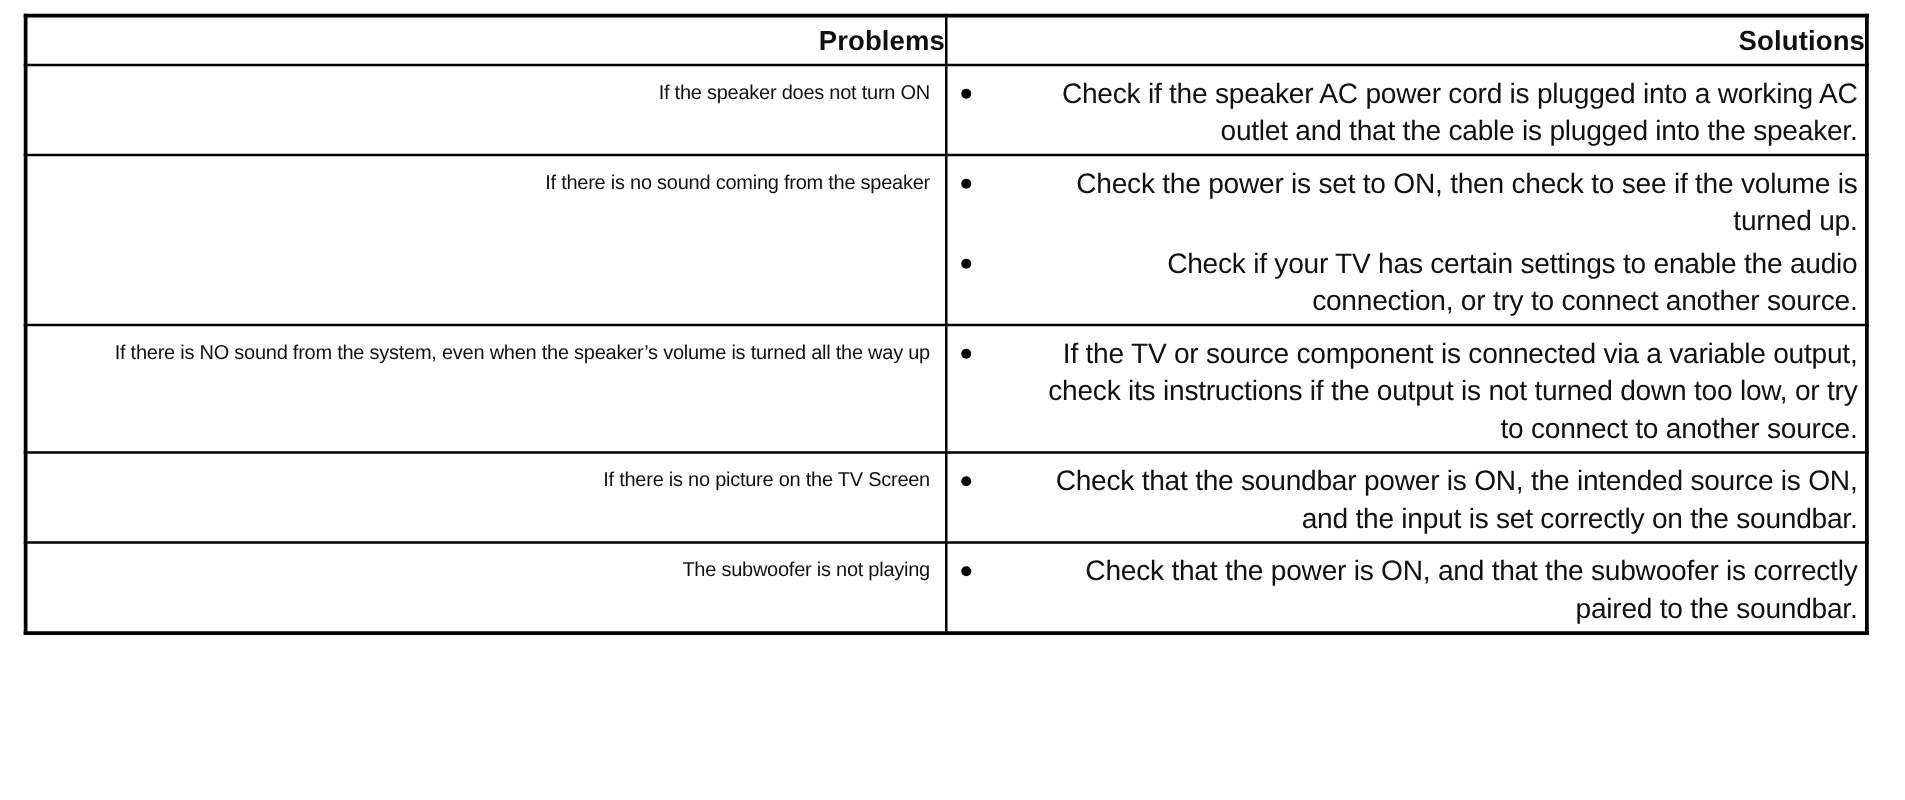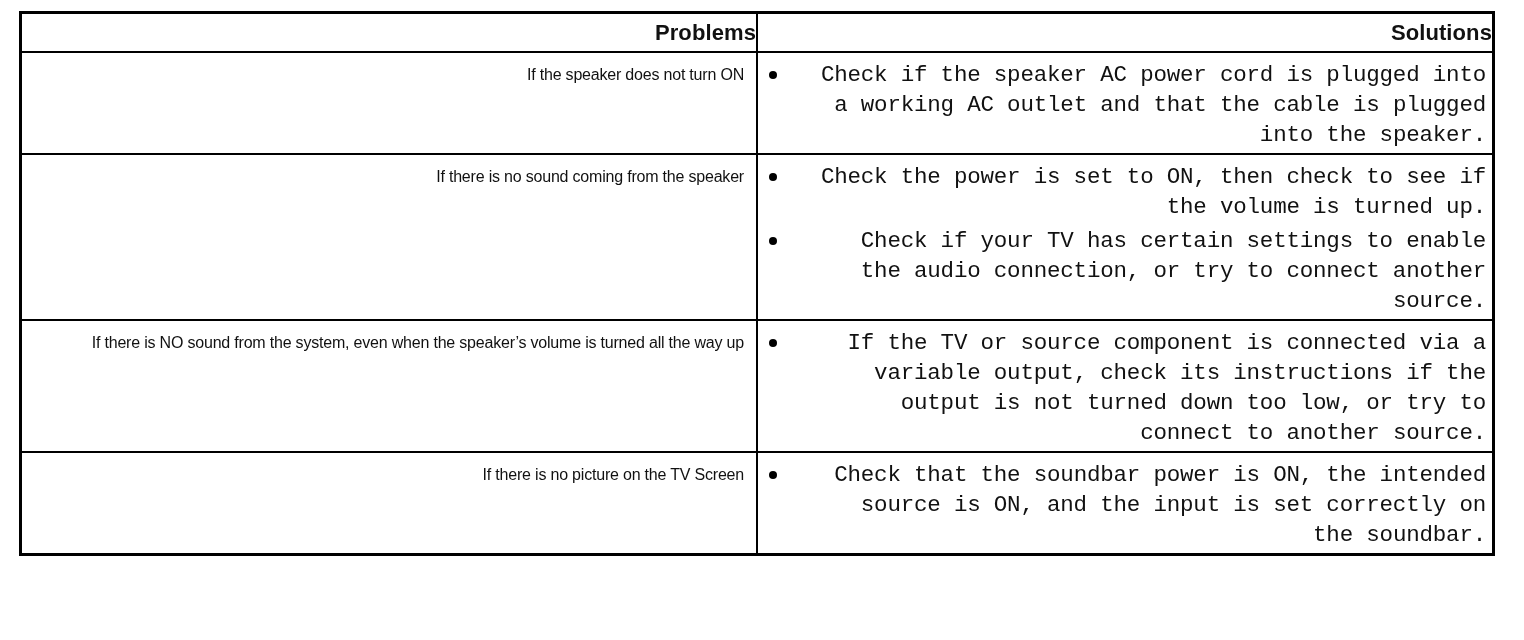--- a/index.html
+++ b/index.html
@@ -54,21 +54,20 @@
     }
     .bullet-list {
       list-style: none;
       margin: 0;
       padding: 0;
     }
     .bullet-item {
       position: relative;
       padding-left: 61px;
       margin-bottom: 4px;
-      font-family: Liberation Mono, monospace;
     }
     .bullet-item:last-child { margin-bottom: 0; }
     .bullet-dot {
       position: absolute;
       left: 11px;
       top: 11px;
       width: 8px;
       height: 8px;
       border-radius: 50%;
       background: #000;
@@ -136,14 +135,25 @@
       <td class="problem-cell">If there is no picture on the TV Screen</td>
       <td class="solution-cell">
         <ul class="bullet-list">
           <li class="bullet-item">
             <span class="bullet-dot"></span>
             <span>Check that the soundbar power is ON, the intended source is ON, and the input is set correctly on the soundbar.</span>
           </li>
         </ul>
       </td>
     </tr>
+    <tr class="r5">
+      <td class="problem-cell">The subwoofer is not playing</td>
+      <td class="solution-cell">
+        <ul class="bullet-list">
+          <li class="bullet-item">
+            <span class="bullet-dot"></span>
+            <span>Check that the power is ON, and that the subwoofer is correctly paired to the soundbar.</span>
+          </li>
+        </ul>
+      </td>
+    </tr>
   </tbody>
 </table>
 
 </body></html>

